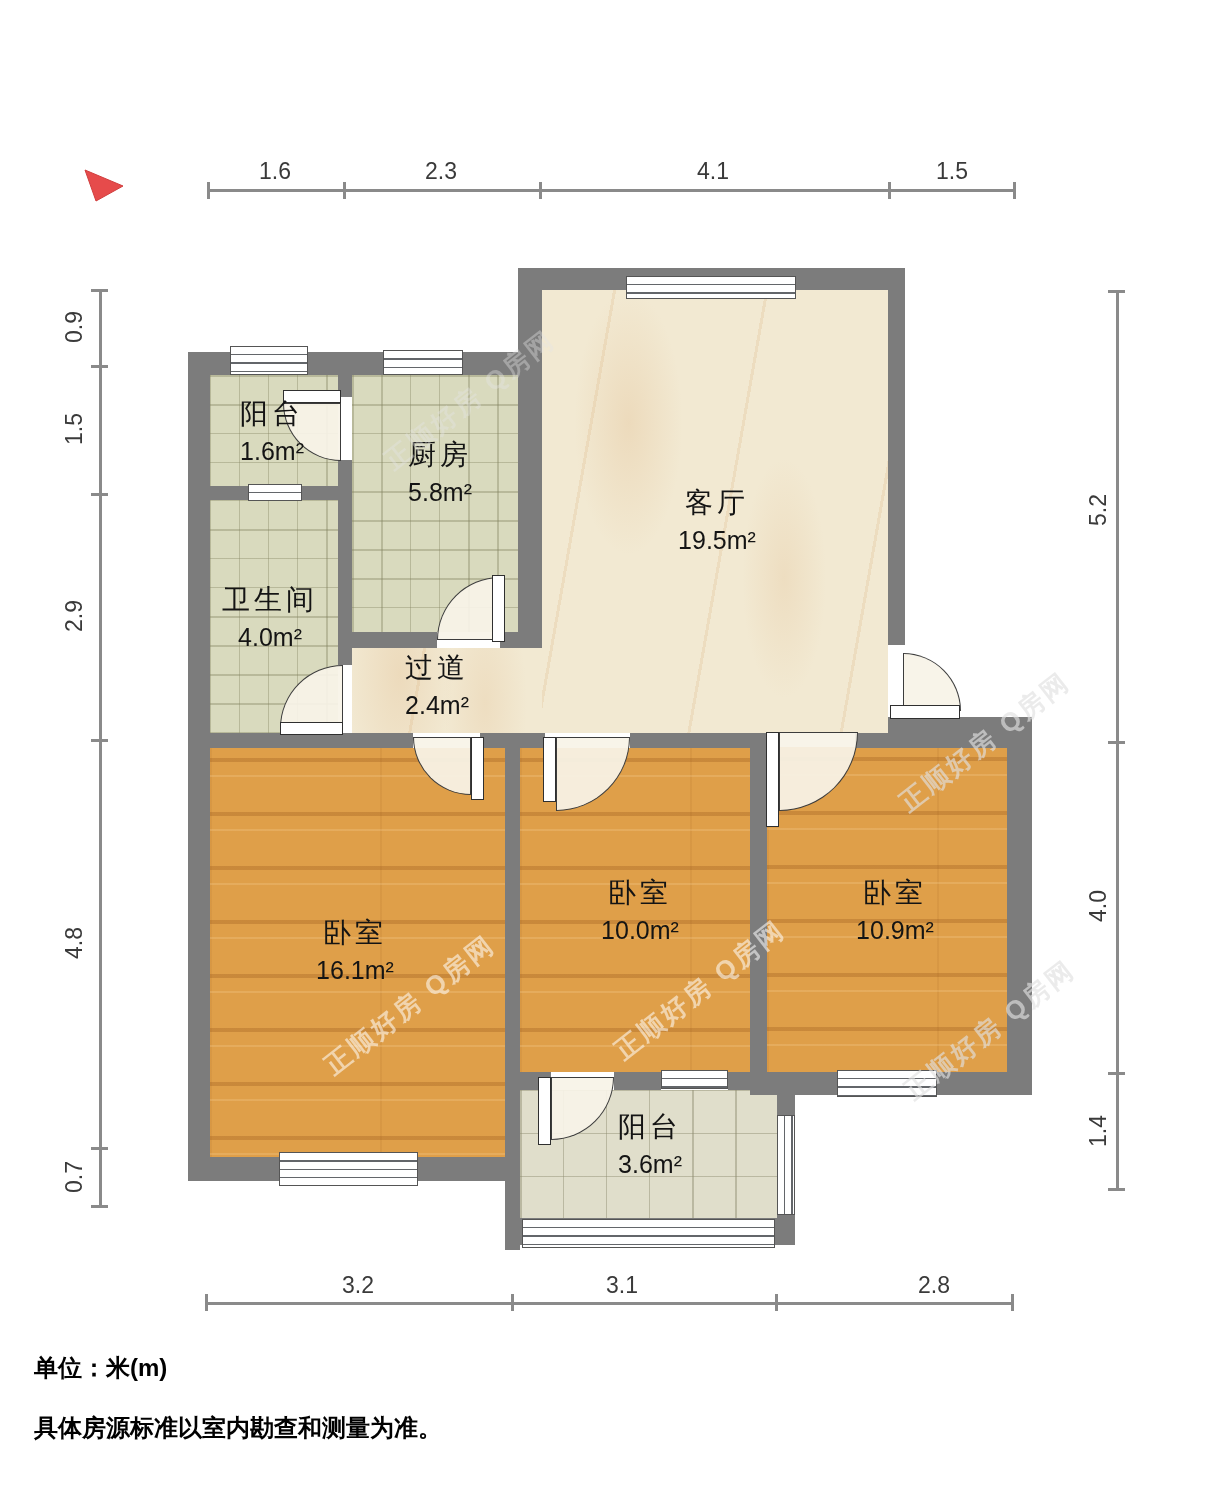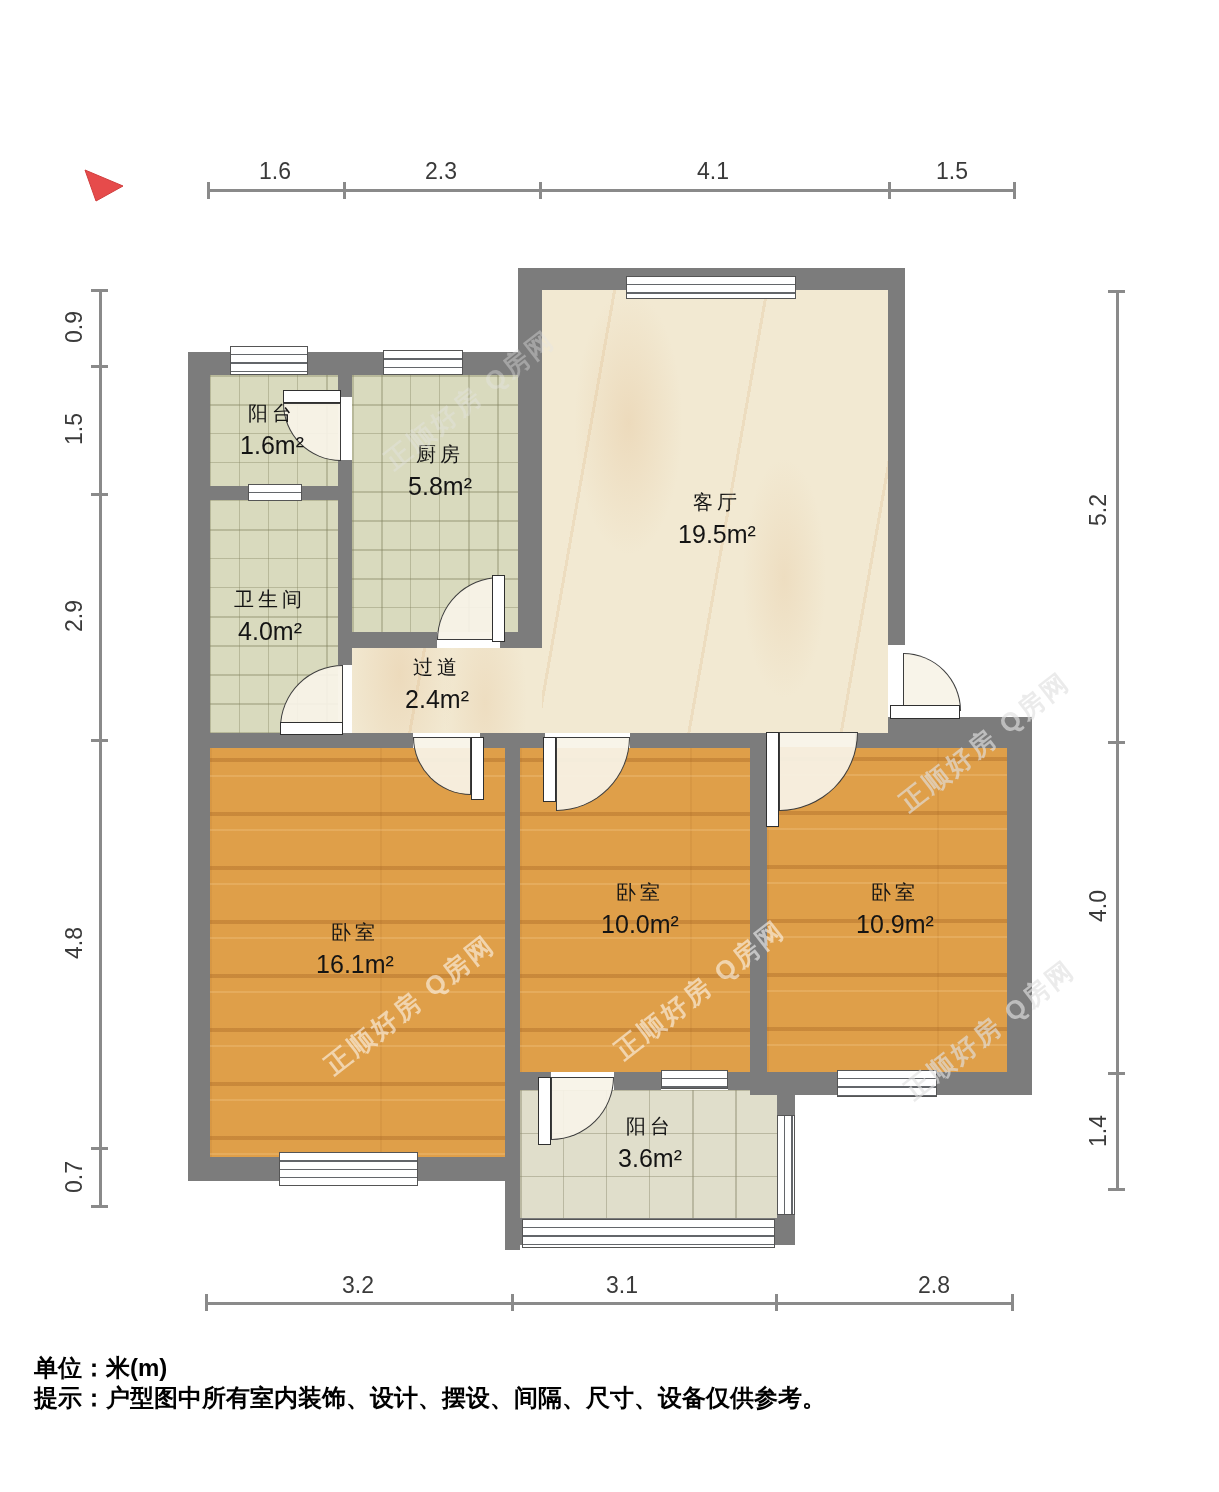--- a/index.html
+++ b/index.html
@@ -29,21 +29,21 @@
   .wedge.bl{border-radius:0 0 0 100%;}
   .wedge.tl{border-radius:100% 0 0 0;}
   .wedge.tr{border-radius:0 100% 0 0;}
   .wedge.br{border-radius:0 0 100% 0;}
   .leaf{position:absolute;z-index:5;background:#ffffff;border:1.5px solid #2f2f2f;box-sizing:border-box;}
   .dim-line{position:absolute;background:#8a8a8a;z-index:2;}
   .tick{position:absolute;background:#8a8a8a;z-index:2;}
   .dim-label{position:absolute;z-index:6;color:#3a3a3a;font-size:23px;transform:translate(-50%,-50%);white-space:nowrap;}
   .dim-label.v{transform:translate(-50%,-50%) rotate(-90deg);}
   .room-label{position:absolute;z-index:6;transform:translate(-50%,-50%);text-align:center;color:#141414;white-space:nowrap;}
-  .room-name{font-size:20px;letter-spacing:4px;}
+  .room-name{font-size:28px;letter-spacing:4px;}
   .room-area{font-size:25px;margin-top:4px;letter-spacing:0;}
   .wm{position:absolute;z-index:7;transform:translate(-50%,-50%) rotate(-38deg);font-size:26px;font-weight:bold;
       letter-spacing:3px;color:rgba(255,255,255,.55);white-space:nowrap;pointer-events:none;}
   .wm.faint{color:rgba(230,230,230,.38);}
   .wm.grayish{color:rgba(225,225,225,.65);}
   .note{position:absolute;z-index:6;left:34px;color:#000;font-size:24px;font-weight:bold;white-space:nowrap;}
   .compass{position:absolute;z-index:6;}
 </style>
 </head>
 <body>
@@ -203,15 +203,15 @@
   <span class="dim-label" style="left:622px;top:1285px">3.1</span>
   <span class="dim-label" style="left:934px;top:1285px">2.8</span>
 
   <div class="wm" style="left:410px;top:1005px">正顺好房 Q房网</div>
   <div class="wm" style="left:700px;top:990px">正顺好房 Q房网</div>
   <div class="wm grayish" style="left:990px;top:1030px">正顺好房 Q房网</div>
   <div class="wm grayish" style="left:985px;top:742px">正顺好房 Q房网</div>
   <div class="wm faint" style="left:470px;top:400px">正顺好房 Q房网</div>
 
   <div class="note" style="top:1352px">单位：米(m)</div>
-  <div class="note" style="top:1382px">提示：户型图中所有室内装饰、设计、摆设、间隔、尺寸、设备仅供参考。</div>
+  <div class="note" style="top:1412px">具体房源标准以室内勘查和测量为准。</div>
 
 </div>
 
 </body></html>

